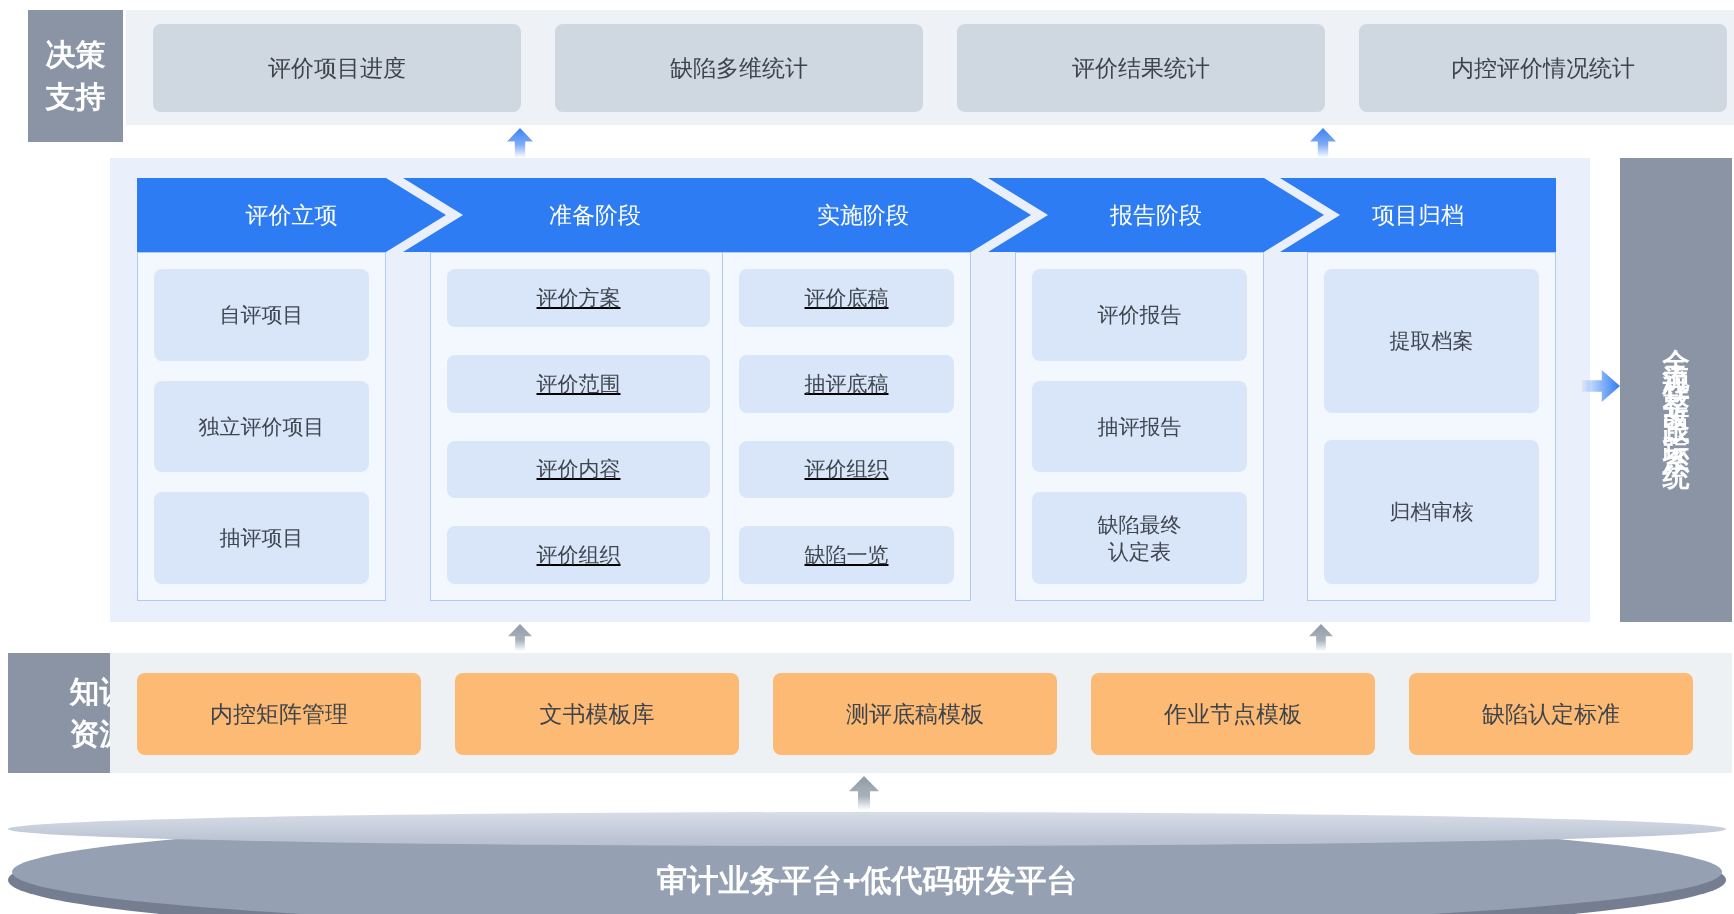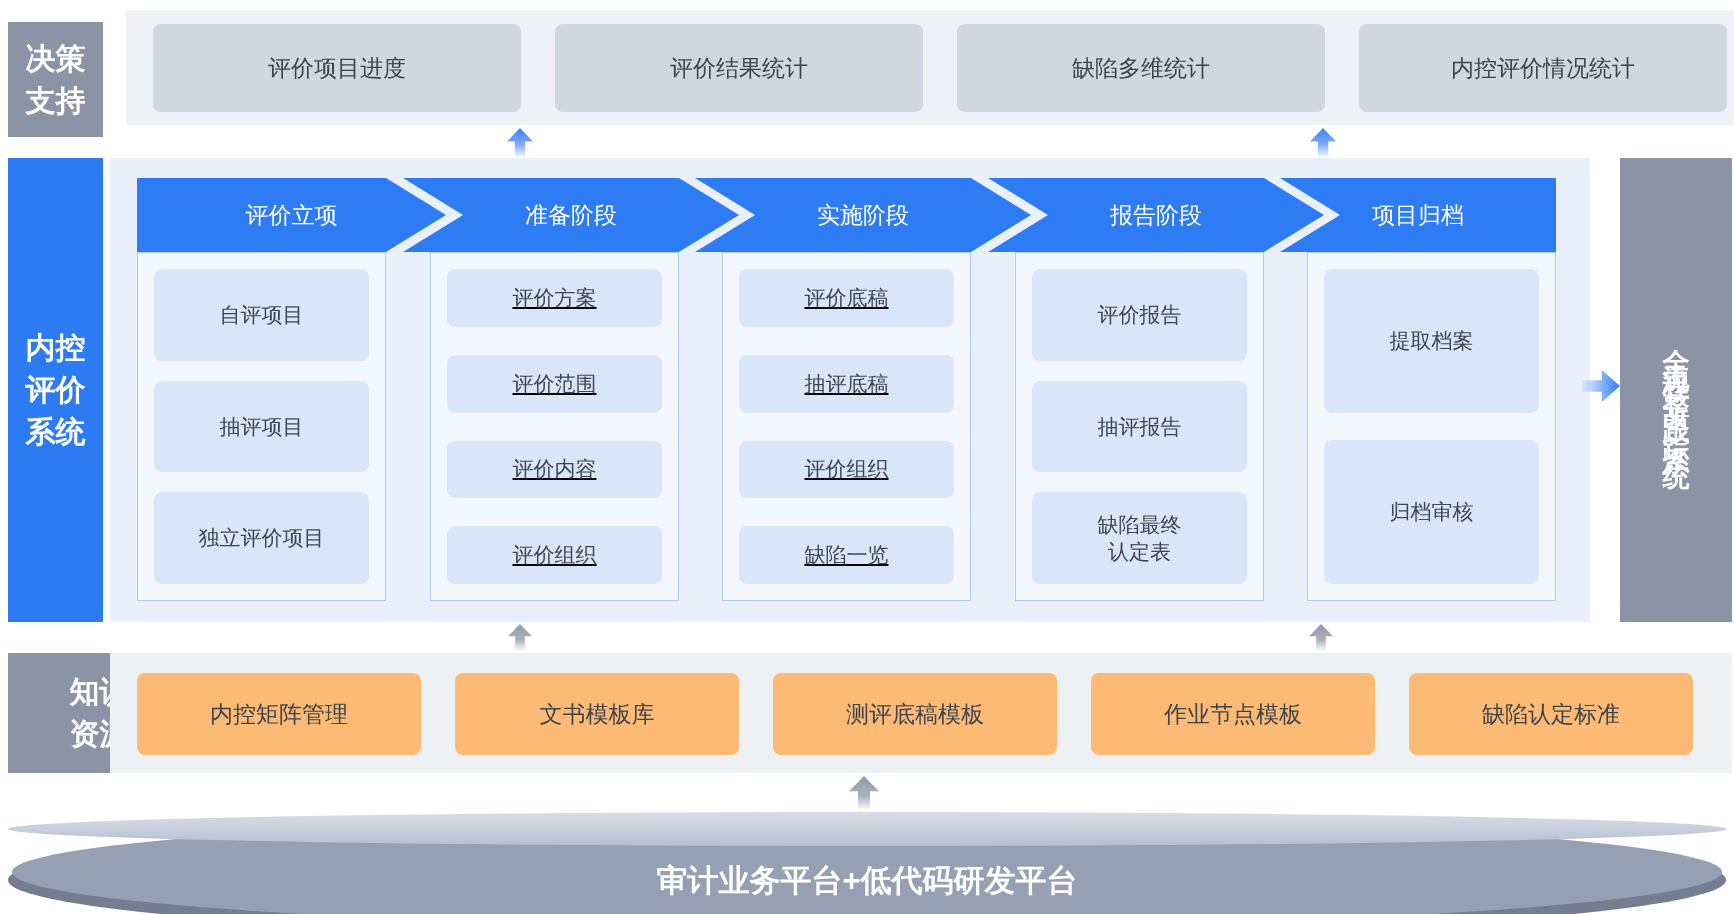--- a/index.html
+++ b/index.html
@@ -50,48 +50,45 @@
   .platform .rim{position:absolute;left:0;top:8px;width:100%;height:120px;border-radius:50%;background:#747E90;}
   .platform .face{position:absolute;left:4px;top:4px;width:calc(100% - 8px);height:112px;border-radius:50%;background:#96A0B3;}
   .platform .lid{position:absolute;left:0;top:0;width:100%;height:34px;border-radius:50%;background:linear-gradient(180deg,#D8DDE7,#B6BFD0);}
   .platform .ptext{position:absolute;left:0;top:48px;width:100%;text-align:center;color:#ffffff;font-weight:bold;font-size:31px;}
 </style>
 </head>
 <body>
 
 <div id="canvas">
 
-  <div class="side-label gray" style="top:22px;height:115px;">
+  <div class="side-label gray" style="top:10px;height:132px;margin-left:20px;">
     <span class="stack">决策支持</span>
   </div>
   <div class="strip-top">
     <div class="top-box">评价项目进度</div>
+    <div class="top-box">缺陷多维统计</div>
     <div class="top-box">评价结果统计</div>
-    <div class="top-box">缺陷多维统计</div>
     <div class="top-box">内控评价情况统计</div>
   </div>
 
   <div class="arrow-up blue" style="left:507px;top:128px;"></div>
   <div class="arrow-up blue" style="left:1310px;top:128px;"></div>
 
-  <div class="side-label blue" style="top:158px;height:464px;">
-    <span class="stack">内控评价系统</span>
-  </div>
   <div class="main-bg"></div>
 
   <div class="stage-col" style="left:137px;text-decoration:underline;">
     <div class="stage-header first">评价立项</div>
     <div class="stage-panel n3">
       <div class="stage-item">自评项目</div>
+      <div class="stage-item">独立评价项目</div>
       <div class="stage-item">抽评项目</div>
-      <div class="stage-item">独立评价项目</div>
     </div>
   </div>
 
-  <div class="stage-col" style="left:430px;">
+  <div class="stage-col" style="left:430px;padding-left:48px;">
     <div class="stage-header mid">准备阶段</div>
     <div class="stage-panel n4">
       <div class="stage-item">评价方案</div>
       <div class="stage-item">评价范围</div>
       <div class="stage-item">评价内容</div>
       <div class="stage-item">评价组织</div>
     </div>
   </div>
 
   <div class="stage-col" style="left:722px;">

